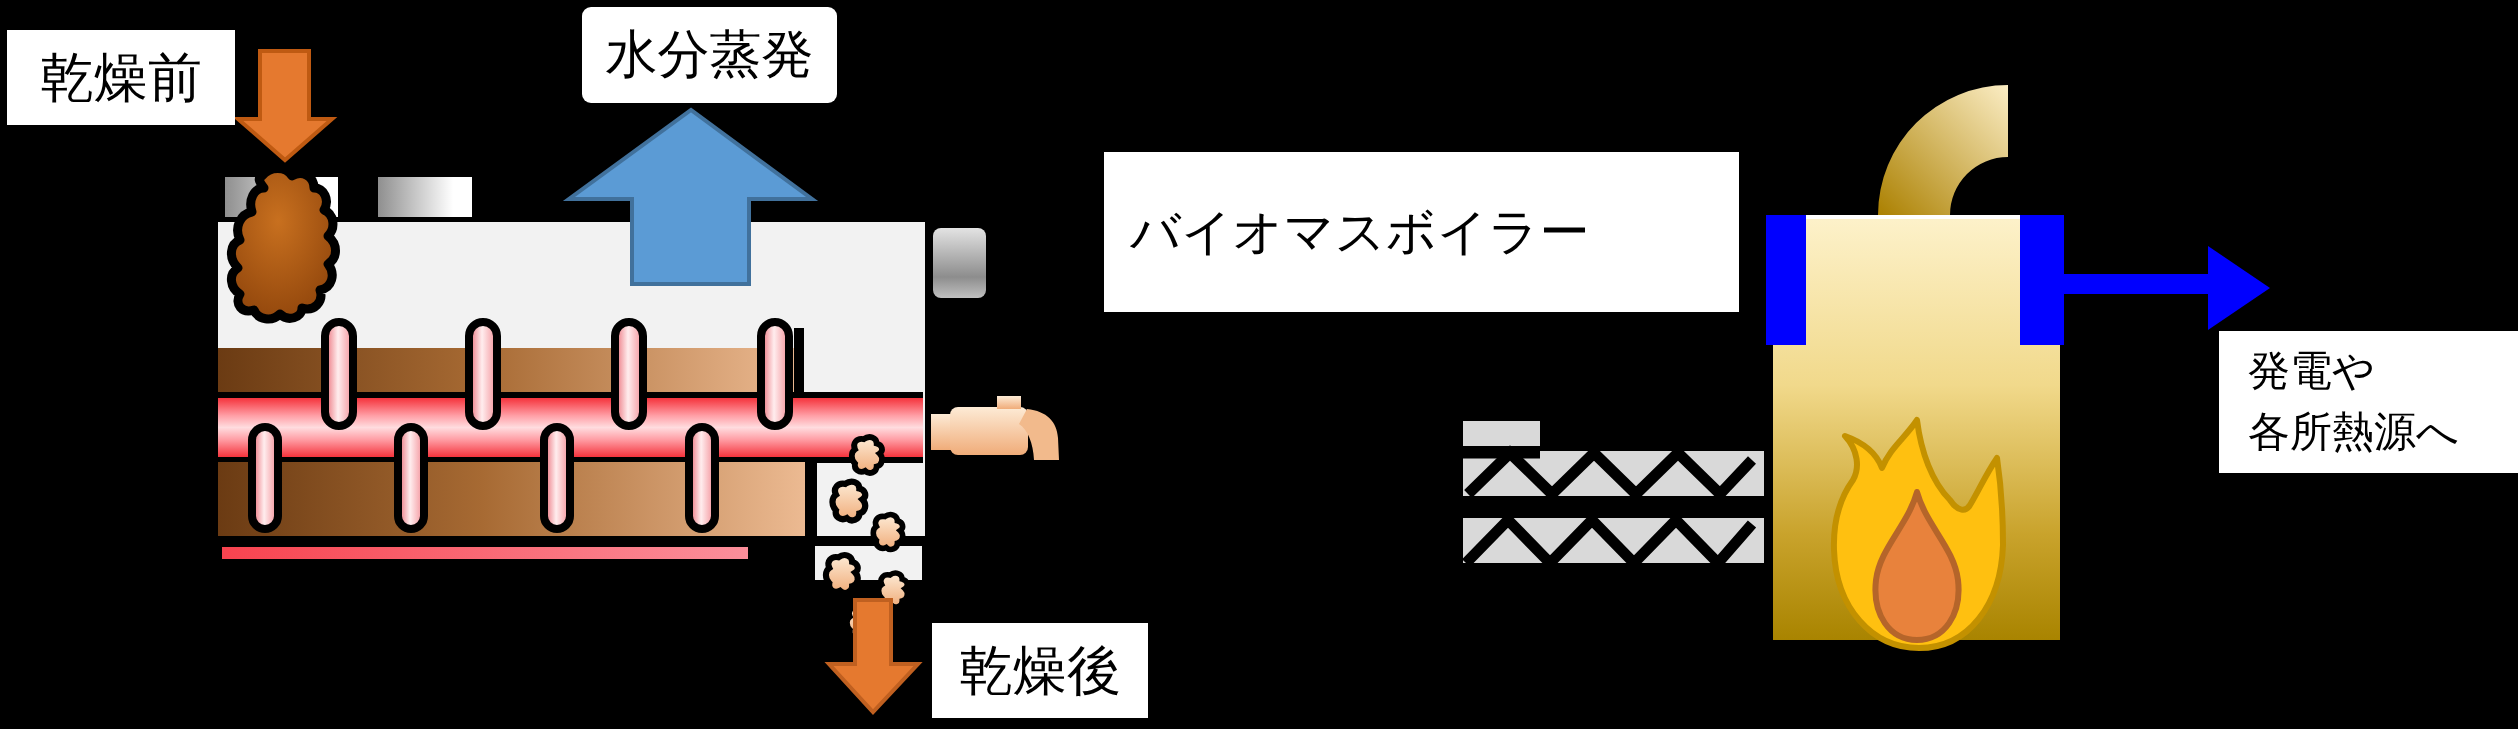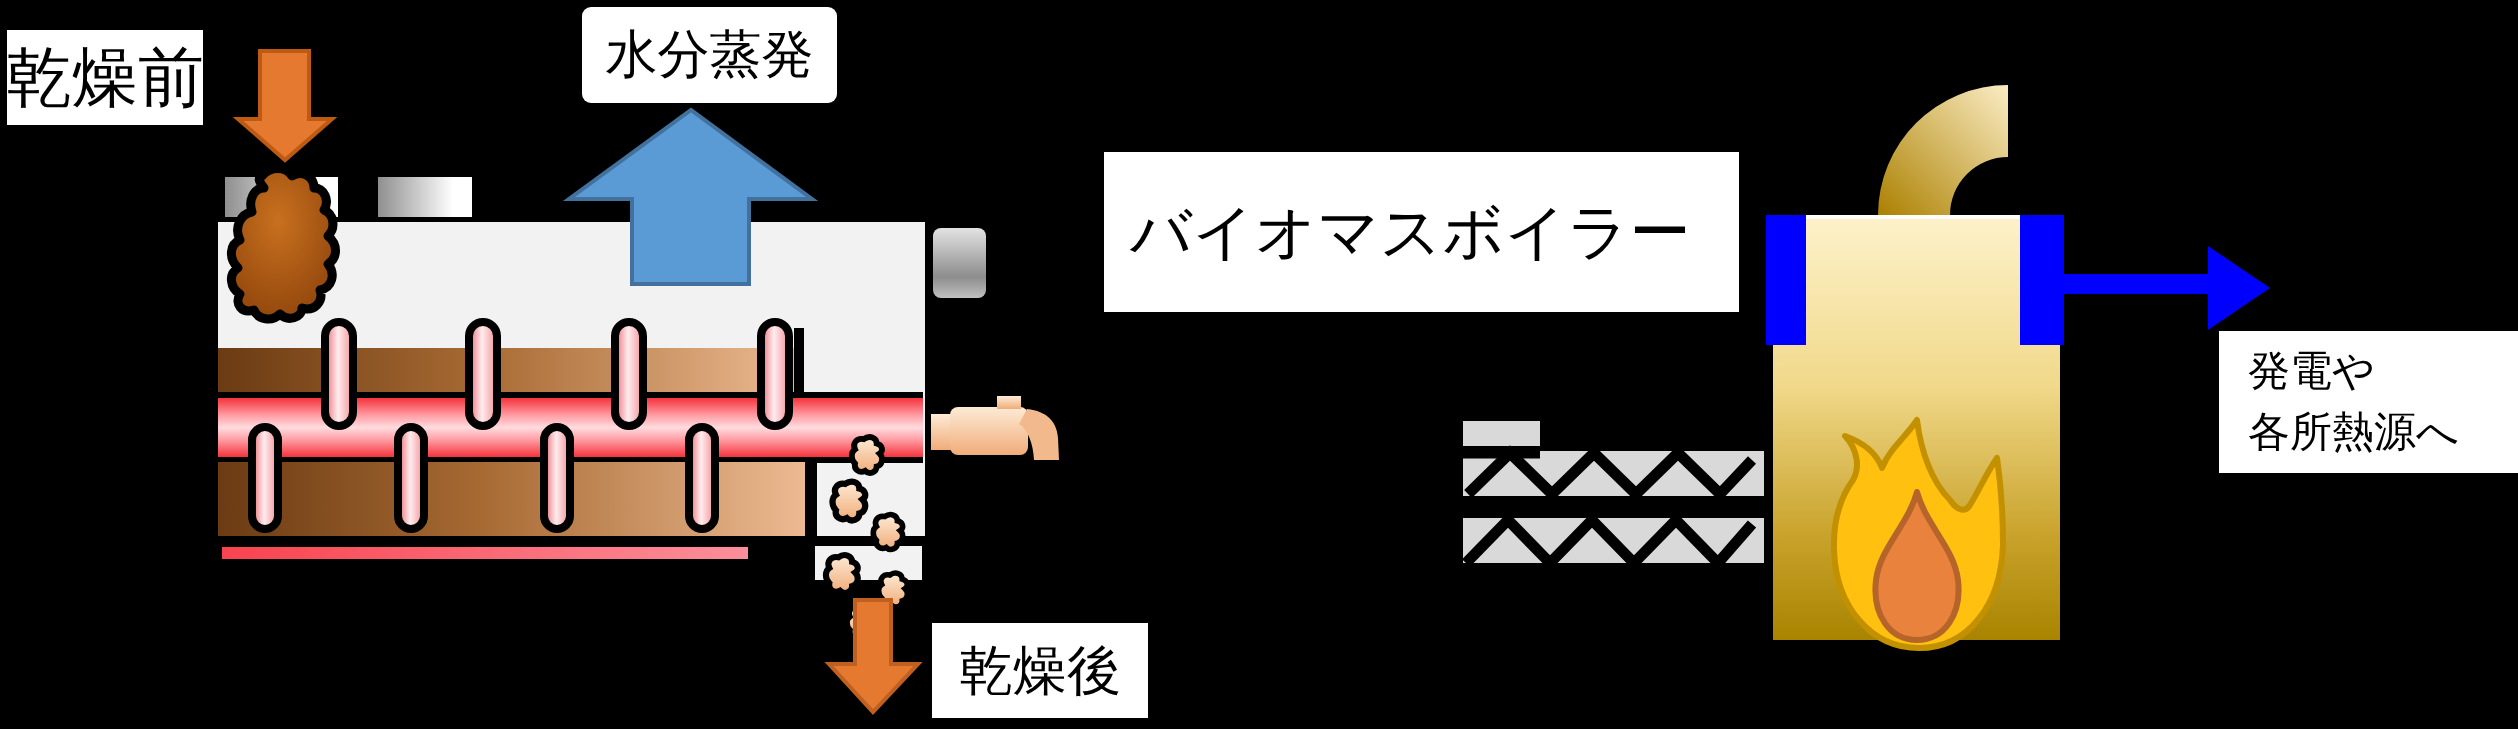--- a/index.html
+++ b/index.html
@@ -34,25 +34,25 @@
   .conv-cap{left:1463px;top:421px;width:77px;height:25px;}
   .conv-1{left:1463px;top:451px;width:301px;height:45px;}
   .conv-2{left:1463px;top:518px;width:301px;height:45px;}
   .boiler-body{left:1773px;top:215px;width:287px;height:425px;
        background:linear-gradient(180deg,#FDF2CB 0%,#F1D98B 40%,#C9A32C 75%,#A98400 100%);}
   .boiler-top{left:1806px;top:215px;width:214px;height:4px;background:#fff;}
   .port{background:#0000FF;}
   .port-l{left:1766px;top:215px;width:40px;height:130px;}
   .port-r{left:2020px;top:215px;width:44px;height:130px;}
   
-  .box-before{left:7px;top:30px;width:196px;height:95px;font-size:66px;}
+  .box-before{left:7px;top:30px;width:228px;height:95px;font-size:54px;}
   .box-evap{left:582px;top:7px;width:255px;height:96px;font-size:52px;border-radius:9px;}
   .box-note{left:1104px;top:152px;width:609px;height:160px;background:#fff;
             padding-left:26px;display:flex;flex-direction:column;justify-content:center;
-            font-size:61px;line-height:1.45;white-space:nowrap;}
+            font-size:50px;line-height:1.45;white-space:nowrap;}
   .box-after{left:932px;top:623px;width:216px;height:95px;font-size:54px;}
   .box-steam{left:2268px;top:233px;width:176px;height:99px;font-size:56px;border:5px solid #000;box-sizing:border-box;}
   .box-usage{left:2219px;top:331px;width:299px;height:142px;background:#fff;
              padding-left:29px;display:flex;flex-direction:column;justify-content:center;
              font-size:42px;line-height:1.45;white-space:nowrap;}
 </style>
 </head>
 <body>
 
 <div id="canvas">

